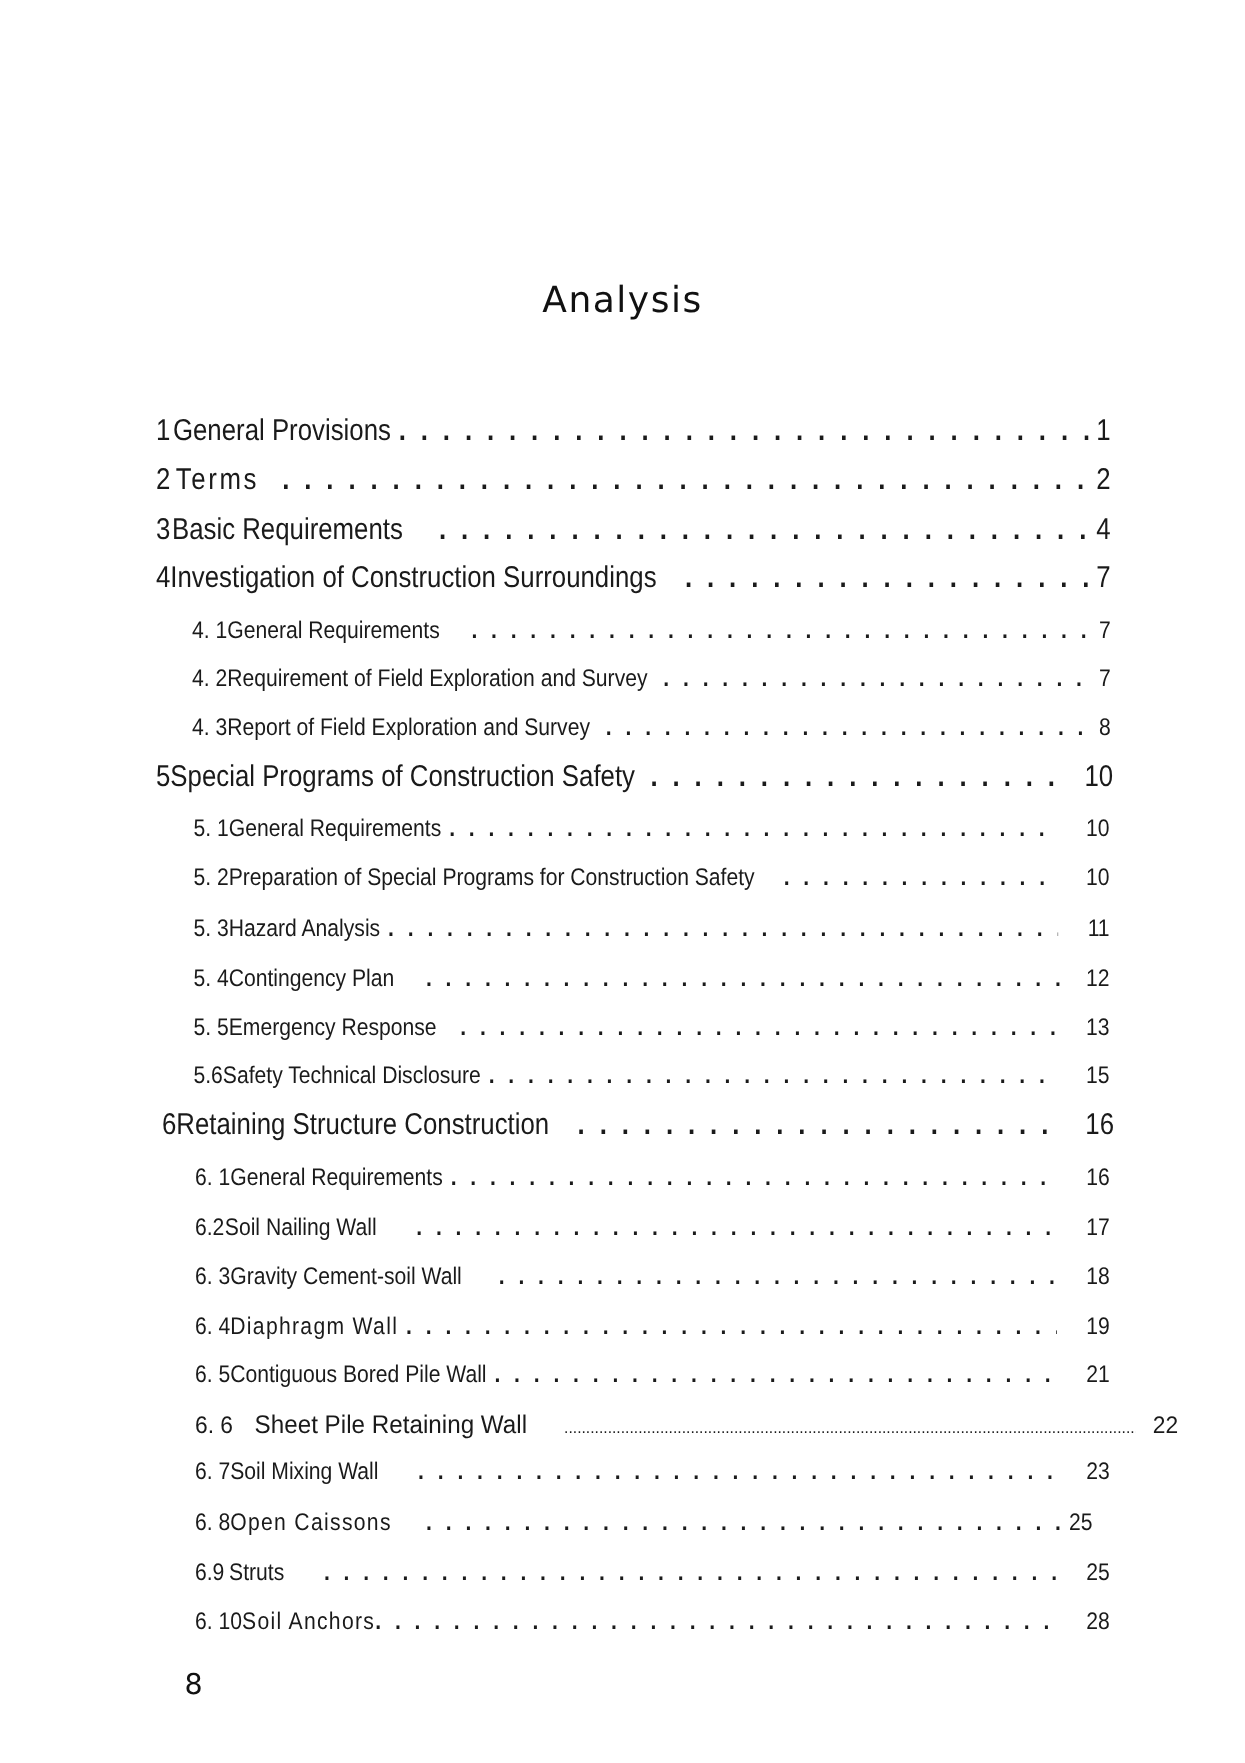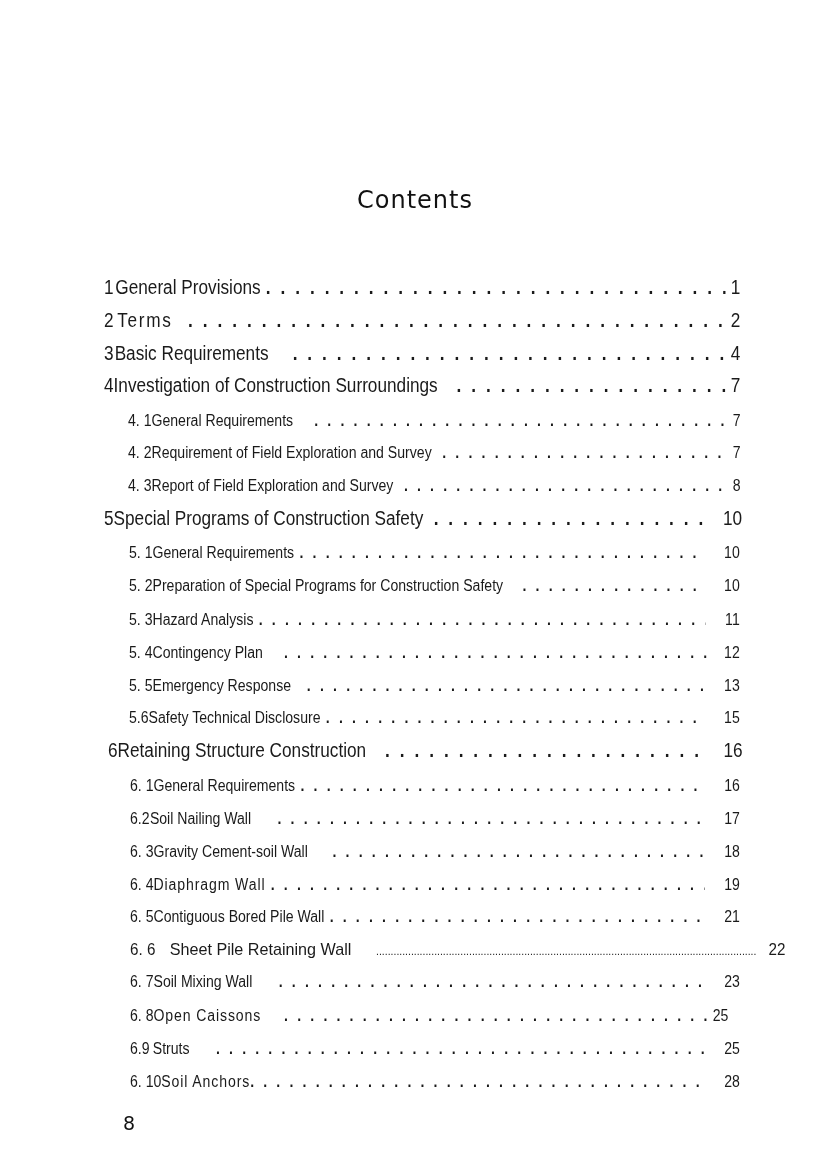--- a/index.html
+++ b/index.html
@@ -26,21 +26,21 @@
     .leader.fine::before { content: "................................................................................................................................................................"; }
     .page-no { display: inline-block; text-align: right; }
     .footer-page {
       position: absolute; left: 123px; top: 1112px; font-family: "DejaVu Sans", sans-serif; font-size: 19px; color: #111;
     }
   </style>
 </head>
 <body>
 
 <div class="page">
-  <div class="title">Contents</div>
+  <div class="title">Analysis</div>
 
   <div class="toc-row chapter" style="left:104px; top:276px; width:740px;">
     <span class="num" style="width:33px;">1</span>
     <span class="label">General Provisions</span>
     <span class="leader"></span>
     <span class="page-no" style="width:22px;">1</span>
   </div>
 
   <div class="toc-row chapter" style="left:104px; top:309px; width:740px;">
     <span class="num" style="width:33px;">2</span>

